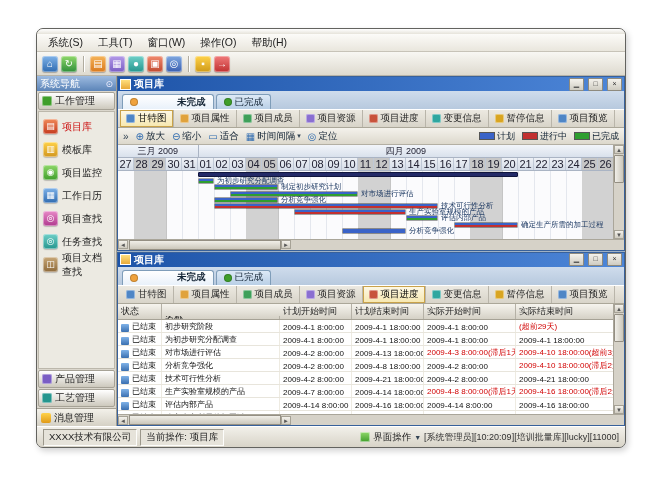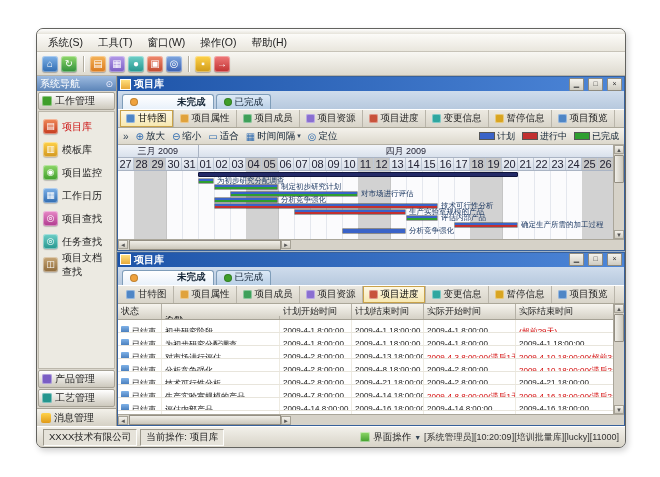--- a/index.html
+++ b/index.html
@@ -97,21 +97,21 @@
     font-size:6px;color:#555;}
   .hthumb{width:150px;height:8px;background:linear-gradient(#f0eee8,#cbc7bb);border:1px solid #948f83;margin-left:1px;}
   
   .tblwrap{flex:1;min-height:0;position:relative;padding-right:10px;display:flex;flex-direction:column;background:#fff;}
   .thead{height:15px;flex:none;display:flex;background:linear-gradient(#f6f4ee,#d5d1c6);
     border-bottom:1px solid #a6a296;font-size:9px;overflow:hidden;}
   .th{flex:none;border-right:1px solid #b5b1a6;display:flex;align-items:center;padding:0 3px;
     white-space:nowrap;overflow:hidden;box-sizing:border-box;}
   .tbody{flex:1;overflow:hidden;font-size:8px;}
   .trow{height:12px;display:flex;border-bottom:1px solid #e8e5dc;background:#fff;overflow:hidden;}
-  .td{flex:none;border-right:1px solid #eeebe2;display:flex;align-items:flex-start;padding:6px 3px;
+  .td{flex:none;border-right:1px solid #eeebe2;display:flex;align-items:flex-end;padding:0 3px;
     white-space:nowrap;overflow:hidden;color:#111;box-sizing:border-box;}
   .td.red{color:#d10000;}
   .st-ico{width:8px;height:8px;border-radius:1px;background:linear-gradient(#7fb2e8,#3a6fb0);margin-right:3px;flex:none;}
   
   .statusbar{height:20px;flex:none;display:flex;align-items:center;gap:3px;
     background:linear-gradient(#f2f0ea,#d8d4c8);border-top:1px solid #ffffff;padding:0 6px;font-size:9.5px;}
   .sb-panel{height:15px;display:flex;align-items:center;padding:0 5px;border:1px solid;
     border-color:#9b978b #fdfdfb #fdfdfb #9b978b;background:#e6e3da;white-space:nowrap;}
   .sb-right{margin-left:auto;display:flex;align-items:center;gap:3px;white-space:nowrap;}
   .mode-ico{width:10px;height:10px;border-radius:2px;background:linear-gradient(#8fd86a,#3f9e2a);

